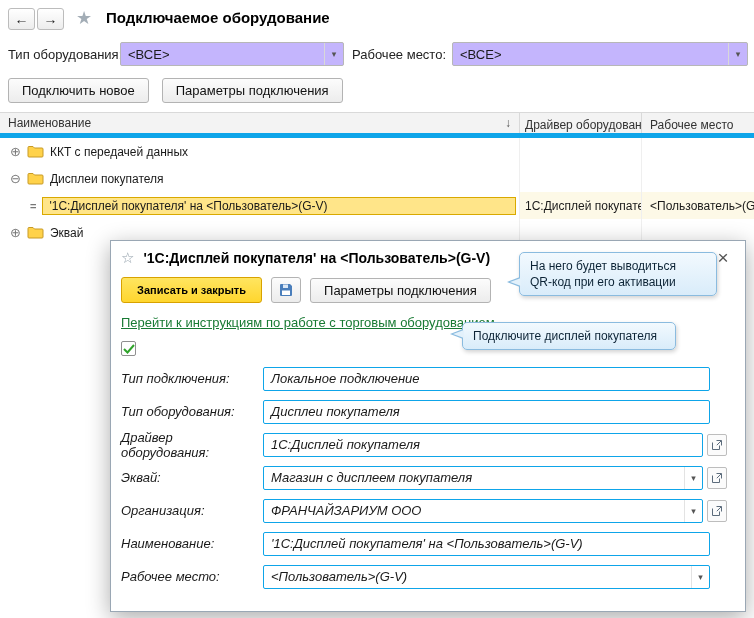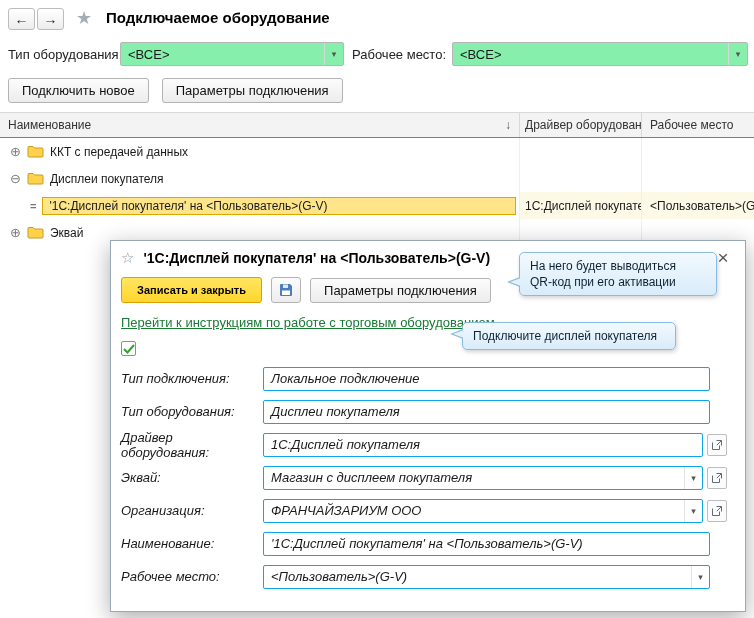--- a/index.html
+++ b/index.html
@@ -13,35 +13,35 @@
   .nav-back{left:8px;}
   .nav-fwd{left:37px;}
   .fav-star{position:absolute;left:76px;top:7px;font-size:18px;color:#a3adb6;}
   .page-title{position:absolute;left:106px;top:9px;font-size:15px;font-weight:bold;color:#000;}
 
   
   .flt-label{position:absolute;top:47px;color:#222;}
   .flt-label-1{left:8px;}
   .flt-label-2{left:352px;}
   .combo{position:absolute;top:42px;height:24px;box-sizing:border-box;border:1px solid #b7b7b7;border-radius:2px;
-         background:#86efac;display:flex;align-items:center;}
+         background:#c4b5fd;display:flex;align-items:center;}
   .combo-1{left:120px;width:224px;}
   .combo-2{left:452px;width:296px;}
   .combo .val{flex:1;padding:0 7px;white-space:nowrap;overflow:hidden;}
   .combo .dd{width:18px;align-self:stretch;display:flex;align-items:center;justify-content:center;
              border-left:1px solid #d8d8d8;color:#555;font-size:9px;cursor:pointer;}
 
   
   .action-row{position:absolute;top:78px;left:8px;display:flex;gap:13px;}
   .btn{height:25px;box-sizing:border-box;border:1px solid #b3b3b3;border-radius:3px;padding:0 13px;
        background:linear-gradient(#fcfcfc,#ececec);font-family:inherit;font-size:13px;color:#111;cursor:pointer;}
 
   
   .grid-header{position:absolute;top:112px;left:0;width:754px;height:26px;box-sizing:border-box;
-               background:#f3f3f3;border-top:1px solid #d9d9d9;border-bottom:1px solid #0ea5e9;display:flex;}
+               background:#f3f3f3;border-top:1px solid #d9d9d9;border-bottom:5px solid #0ea5e9;display:flex;}
   .gh{box-sizing:border-box;padding:0 8px;line-height:24px;font-size:12px;color:#333;border-right:1px solid #d9d9d9;}
   .gh-name{width:520px;display:flex;justify-content:space-between;align-items:center;}
   .gh-driver{width:122px;padding:0 5px;white-space:nowrap;overflow:hidden;}
   .gh-wp{flex:1;border-right:none;}
   .sort{color:#555;font-size:12px;}
 
   .rows{position:absolute;top:138px;left:0;width:754px;}
   .trow{display:flex;height:27px;align-items:stretch;font-size:12px;cursor:default;}
   .cell{box-sizing:border-box;display:flex;align-items:center;border-right:1px solid #efefef;}
   .c-name{width:520px;}

